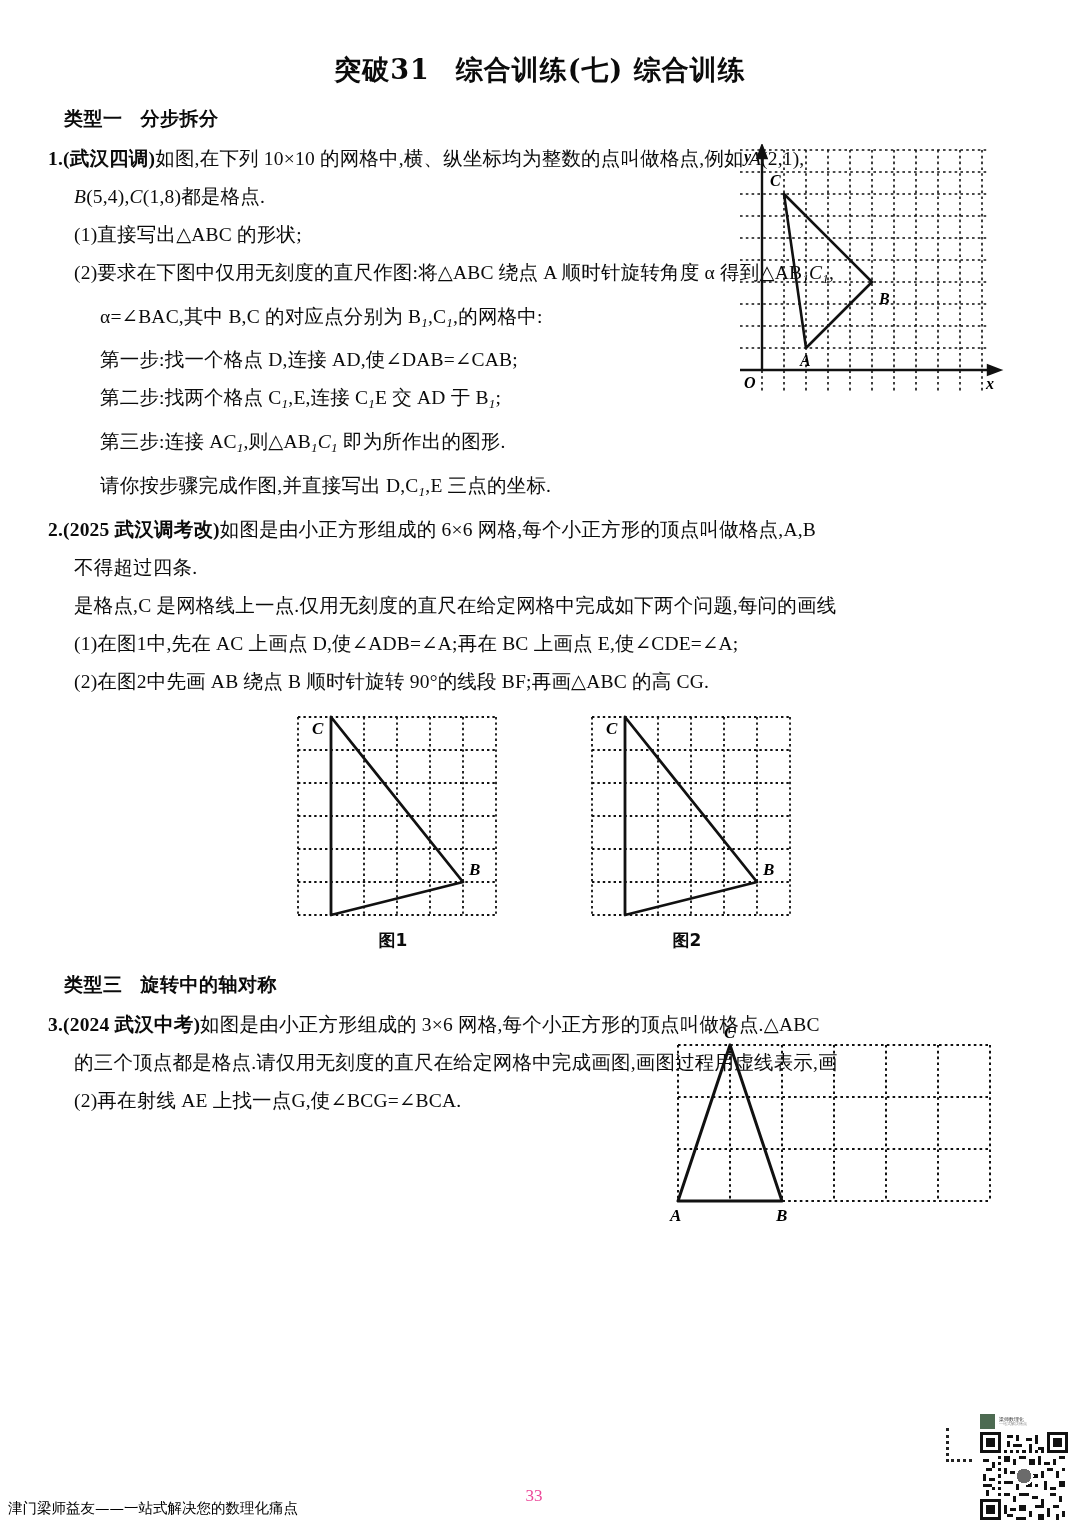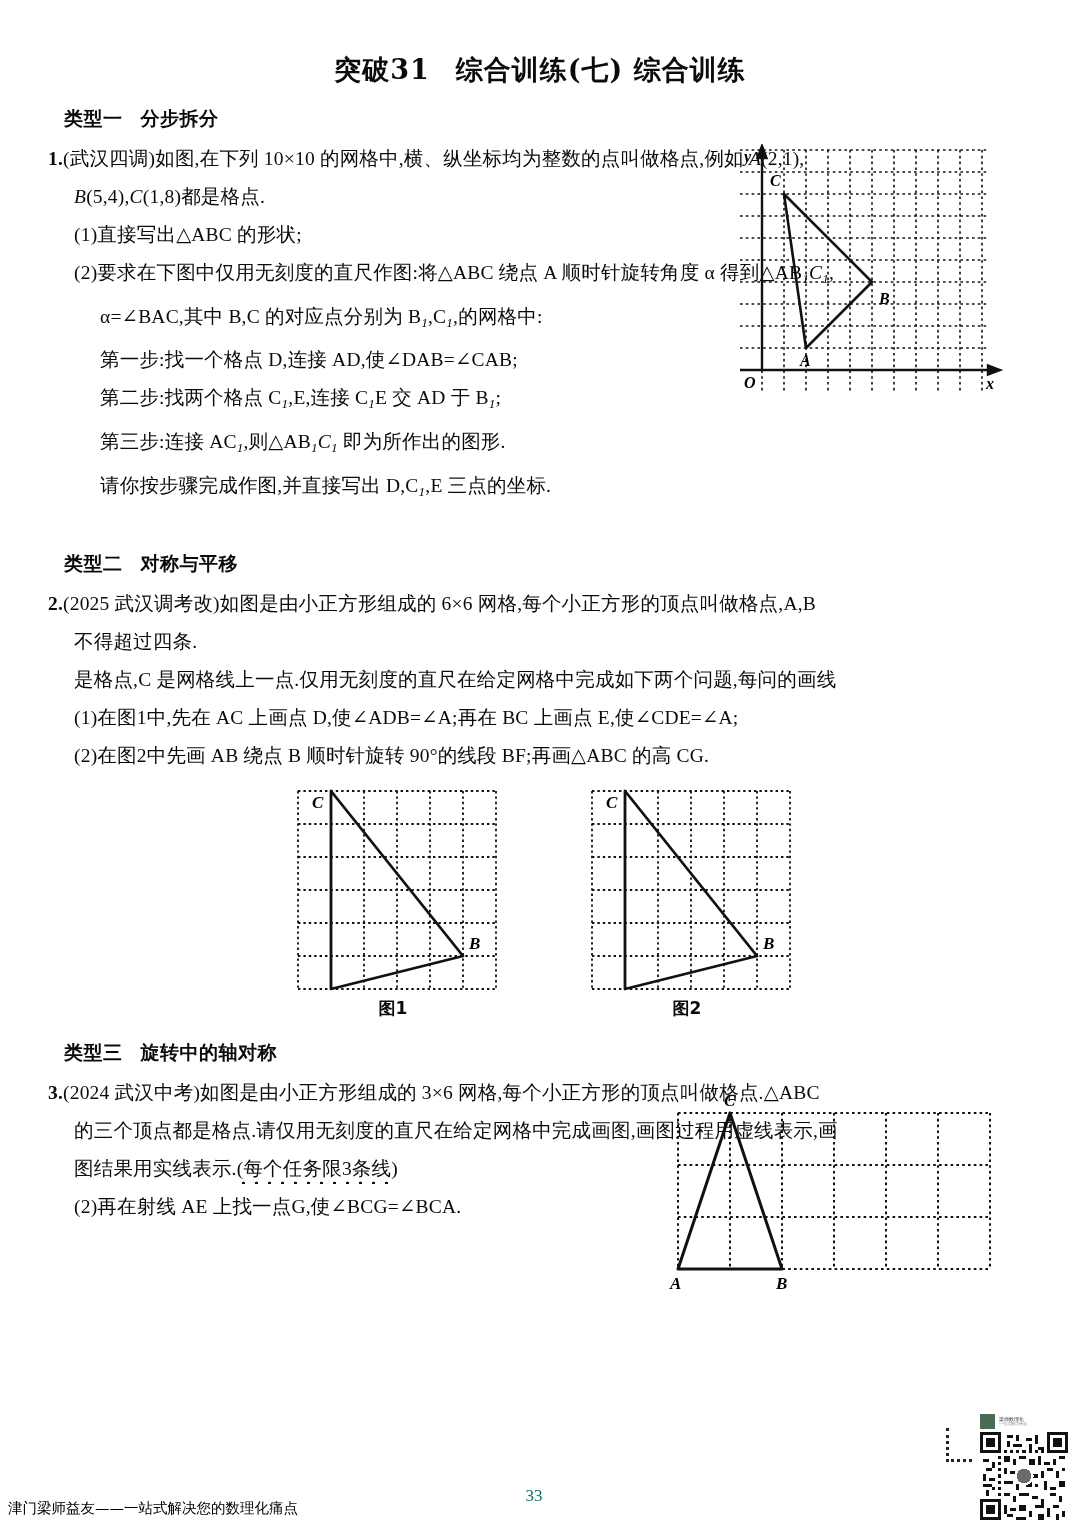--- a/index.html
+++ b/index.html
@@ -47,21 +47,21 @@
   .line {
     font-size: 19.5px;
     line-height: 38px;
     letter-spacing: 0.2px;
     white-space: nowrap;
   }
   .num {
     font-weight: bold;
     font-size: 19.5px;
   }
-  .src { font-weight: normal; }
+  .src { font-weight: bold; }
   .ind1 { padding-left: 26px; }
   .ind2 { padding-left: 52px; }
   i.m, .mi {
     font-family: "Liberation Serif", "DejaVu Serif", serif;
     font-style: italic;
   }
   .sub {
     font-size: 0.68em;
     vertical-align: -0.28em;
     font-style: italic;
@@ -93,20 +93,21 @@
     display: flex;
     justify-content: center;
     gap: 84px;
     margin-top: 8px;
   }
   .fig-cap {
     text-align: center;
     font-family: "DejaVu Sans", "Liberation Sans", sans-serif;
     font-size: 17px;
     font-weight: bold;
+    margin-top: 6px;
   }
 
   
   .fig3-holder {
     position: absolute;
     right: 34px;
     top: 0;
   }
 
   
@@ -117,21 +118,21 @@
     font-family: "DejaVu Sans", "Liberation Sans", sans-serif;
     font-size: 14.5px;
     color: #000000;
   }
   .page-no {
     position: absolute;
     left: 0; right: 12px;
     bottom: 22px;
     text-align: center;
     font-size: 17px;
-    color: #0f766e;
+    color: #ec4899;
   }
   .qr-box {
     position: absolute;
     right: 8px;
     bottom: 8px;
     width: 92px;
   }
   .qr-head {
     display: flex;
     align-items: center;
@@ -246,23 +247,20 @@
 
     <div class="line ind2">
       <span>第三步:连接 AC</span><span class="sub">1</span><span>,则△AB</span><span class="sub">1</span><i class="m">C</i><span class="sub">1</span><span> 即为所作出的图形.</span>
     </div>
 
     <div class="line ind2">
       <span>请你按步骤完成作图,并直接写出 D,C</span><span class="sub">1</span><span>,E 三点的坐标.</span>
     </div>
   </div>
 
-  <div class="type-head" style="margin-top:40px;">
-    <span>类型二</span><span class="th-gap"></span><span>对称与平移</span>
-  </div>
 
   <div class="prob">
     <div class="line">
       <span class="num">2.</span><span class="src">(2025 武汉调考改)</span><span>如图是由小正方形组成的 6×6 网格,每个小正方形的顶点叫做格点,A,B</span>
     </div>
     <div class="line ind1">不得超过四条.</div>
     <div class="line ind1">是格点,C 是网格线上一点.仅用无刻度的直尺在给定网格中完成如下两个问题,每问的画线</div>
     <div class="line ind1">(1)在图1中,先在 AC 上画点 D,使∠ADB=∠A;再在 BC 上画点 E,使∠CDE=∠A;</div>
     <div class="line ind1">(2)在图2中先画 AB 绕点 B 顺时针旋转 90°的线段 BF;再画△ABC 的高 CG.</div>
 
@@ -325,23 +323,20 @@
 
   <div class="type-head" style="margin-top:20px;">
     <span>类型三</span><span class="th-gap"></span><span>旋转中的轴对称</span>
   </div>
 
   <div class="prob">
     <div class="line">
       <span class="num">3.</span><span class="src">(2024 武汉中考)</span><span>如图是由小正方形组成的 3×6 网格,每个小正方形的顶点叫做格点.△ABC</span>
     </div>
     <div class="line ind1">的三个顶点都是格点.请仅用无刻度的直尺在给定网格中完成画图,画图过程用虚线表示,画</div>
-    <div class="line ind1">
-      <span>图结果用实线表示.</span><span class="emph-dots">(每个任务限3条线)</span>
-    </div>
     <div class="line ind1">(2)再在射线 AE 上找一点G,使∠BCG=∠BCA.</div>
 
     <div class="fig3-holder" style="top:10px;">
       <svg width="330" height="215" viewBox="0 0 330 215">
 
         <g stroke="#111" stroke-width="2" stroke-dasharray="2.6 3.2" fill="none">
           <line x1="10" y1="29" x2="10" y2="185"></line>
           <line x1="62" y1="29" x2="62" y2="185"></line>
           <line x1="114" y1="29" x2="114" y2="185"></line>
           <line x1="166" y1="29" x2="166" y2="185"></line>

